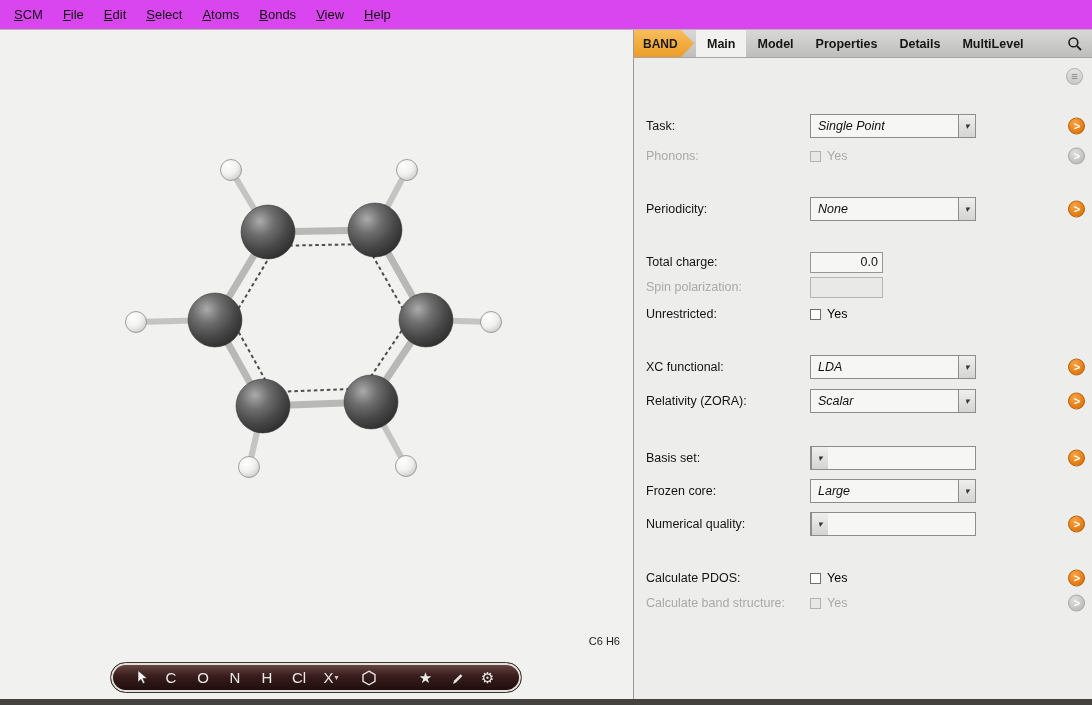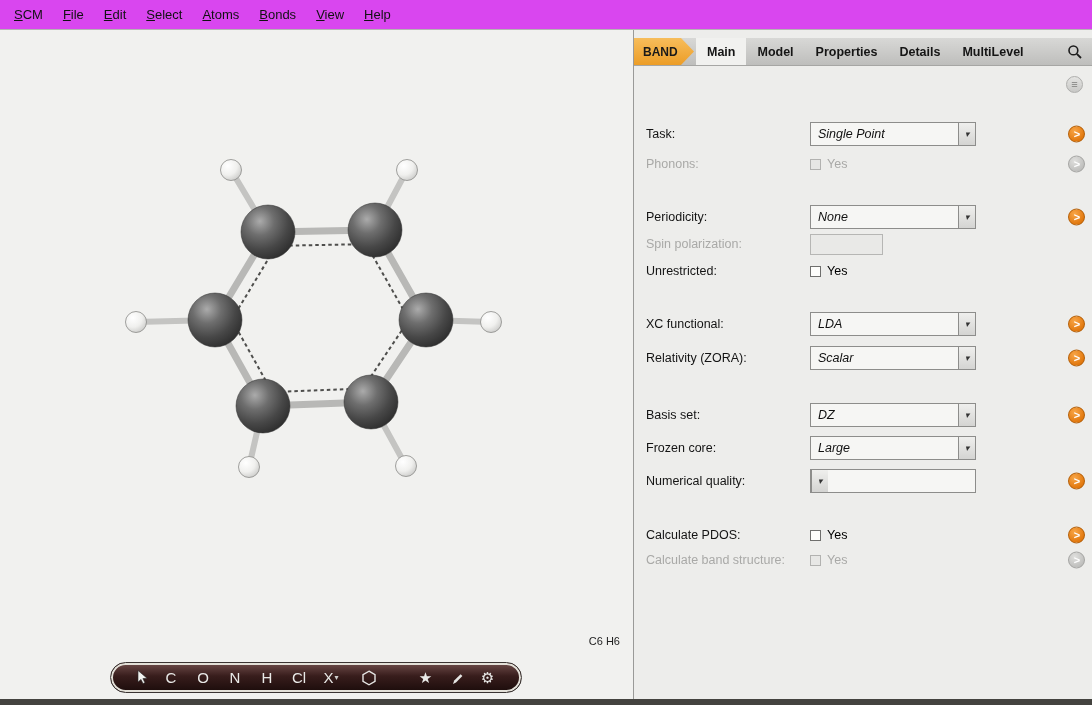--- a/index.html
+++ b/index.html
@@ -26,21 +26,21 @@
           box-shadow: inset 0 0 0 2px #e3e0d8;
           display: flex; align-items: center; padding: 0 18px; }
   .tool { color: #e9e9e7; font-size: 15px; width: 32px; text-align: center; cursor: default;
           display: inline-flex; justify-content: center; align-items: center; }
   .ptr { width: 26px; }
   .xarr { font-size: 8px; margin-left: 1px; color: #cfcfcd; }
   .right-group { margin-left: auto; display: flex; }
   .right-group .tool { width: 31px; }
 
   
-  .panel { flex: 1; display: flex; flex-direction: column; background: #ededeb; margin-top: 8px; }
+  .panel { flex: 1; display: flex; flex-direction: column; background: #ededeb; }
   .tabbar { height: 28px; background: linear-gradient(180deg, #d8d8d6, #bebebc);
             display: flex; align-items: stretch; border-bottom: 1px solid #a6a6a4; }
   .band-tab { width: 60px; background: linear-gradient(180deg, #f7bd5b, #ec9d27);
               clip-path: polygon(0 0, calc(100% - 13px) 0, 100% 50%, calc(100% - 13px) 100%, 0 100%);
               display: flex; align-items: center; padding-left: 9px;
               font-size: 12px; font-weight: bold; color: #1a1a1a; }
   .tab { display: flex; align-items: center; padding: 0 11px; font-size: 12.5px;
          font-weight: bold; color: #151515; }
   .tab.active { background: #f1f1ef; margin-left: 2px; }
   .search { margin-left: auto; display: flex; align-items: center; padding-right: 9px; }
@@ -222,20 +222,24 @@
 
       <div class="row h26 mt32">
         <span class="lbl">Periodicity:</span>
         <div class="dropdown">
           <span class="dd-val">None</span>
           <span class="dd-btn">▾</span>
         </div>
         <span class="chev orange">&gt;</span>
       </div>
 
+      <div class="row h22 mt29">
+        <span class="lbl">Total charge:</span>
+        <input class="txt" value="0.0" style="">
+      </div>
 
       <div class="row h22 mt3">
         <span class="lbl muted">Spin polarization:</span>
         <input class="txt" disabled="" value="" style="">
       </div>
 
       <div class="row h16 mt8">
         <span class="lbl">Unrestricted:</span>
         <span class="checkbox"></span>
         <span class="cb-lbl">Yes</span>
@@ -255,21 +259,20 @@
         <div class="dropdown">
           <span class="dd-val">Scalar</span>
           <span class="dd-btn">▾</span>
         </div>
         <span class="chev orange">&gt;</span>
       </div>
 
       <div class="row h26 mt31">
         <span class="lbl">Basis set:</span>
         <div class="dropdown">
-          <span class="dd-val">DZ</span>
           <span class="dd-btn">▾</span>
         </div>
         <span class="chev orange">&gt;</span>
       </div>
 
       <div class="row h26 mt7">
         <span class="lbl">Frozen core:</span>
         <div class="dropdown">
           <span class="dd-val">Large</span>
           <span class="dd-btn">▾</span>

